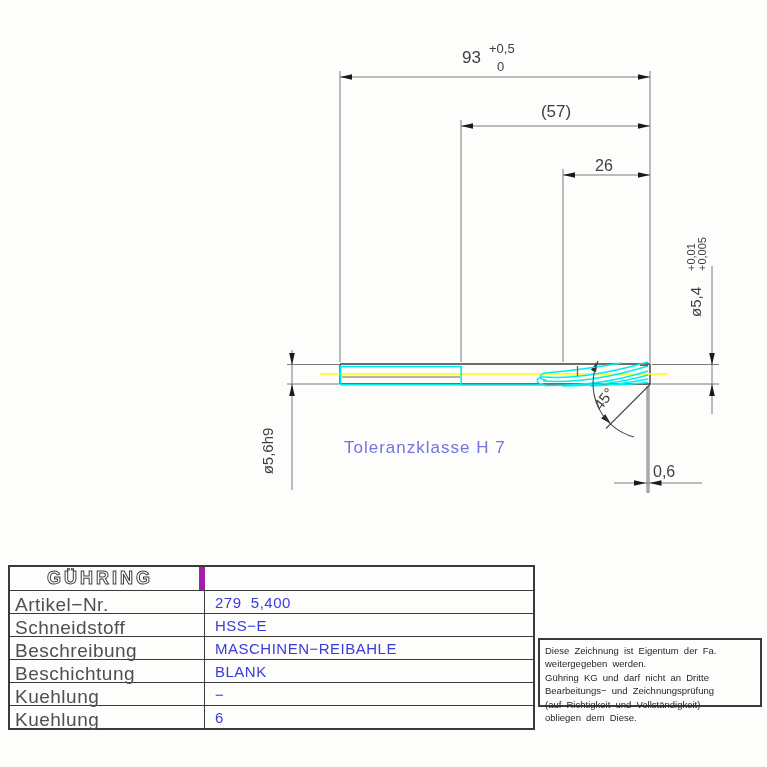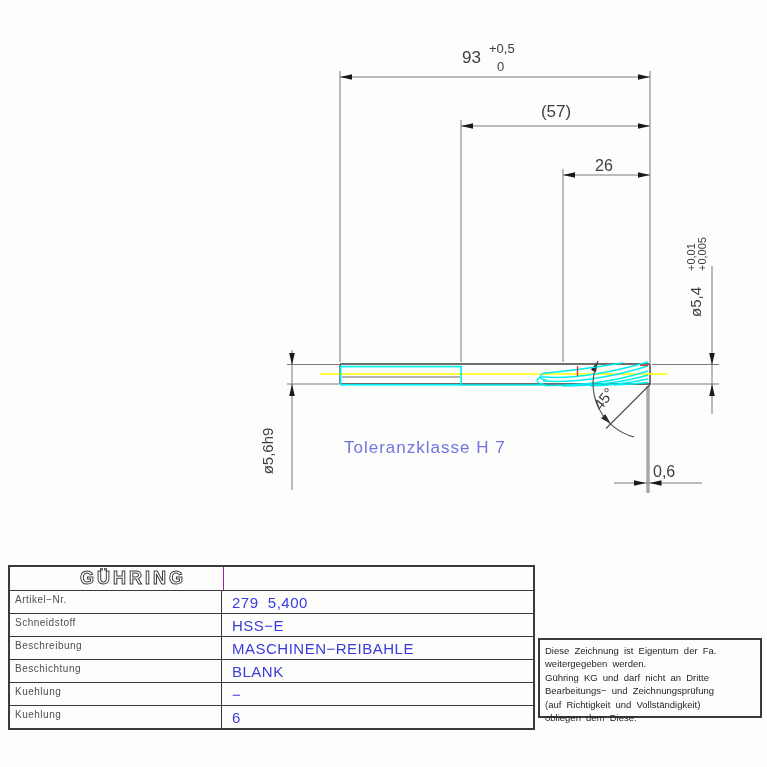--- a/index.html
+++ b/index.html
@@ -5,28 +5,28 @@
   html,body{margin:0;padding:0;background:#fdfdfc;width:767px;height:767px;overflow:hidden;}
   .canvas{position:relative;width:767px;height:767px;font-family:"Liberation Sans",sans-serif;}
   svg{position:absolute;left:0;top:0;}
   .dimtext{fill:#3f3f3f;font-family:"Liberation Sans",sans-serif;}
   .toltext{fill:#3f3f3f;font-family:"Liberation Sans",sans-serif;}
 
   
   .info-table{position:absolute;left:8px;top:565px;width:527px;border:2px solid #3a3a3a;background:#fdfdfc;box-sizing:border-box;}
   .tbl-row{display:flex;height:23px;border-top:1px solid #3a3a3a;box-sizing:border-box;}
   .tbl-row.logo-row{height:23px;border-top:none;}
-  .cell-label{width:212px;box-sizing:border-box;border-right:1px solid #3a3a3a;
-              padding:3px 0 0 5px;font-size:10px;color:#4f4f4f;letter-spacing:0.5px;}
+  .cell-label{width:195px;box-sizing:border-box;border-right:1px solid #3a3a3a;
+              padding:3px 0 0 5px;font-size:19px;color:#4f4f4f;letter-spacing:0.5px;}
   .cell-value{flex:1;padding:3px 0 0 10px;font-size:15px;color:#3b3bdb;letter-spacing:0.5px;white-space:pre;}
-  .logo-cell{width:214px;box-sizing:border-box;border-right:1px solid #a21caf;display:flex;align-items:center;justify-content:flex-end;}
+  .logo-cell{width:195px;box-sizing:border-box;border-right:6px solid #a21caf;display:flex;align-items:center;justify-content:flex-start;}
   .logo-cell svg{position:static;}
 
   
-  .disclaimer{position:absolute;left:538px;top:638px;width:224px;height:80px;border:2px solid #3a3a3a;
+  .disclaimer{position:absolute;left:538px;top:638px;width:224px;height:69px;border:2px solid #3a3a3a;
               box-sizing:border-box;padding:4px 4px 0 5px;font-size:9.5px;line-height:13.4px;
               color:#262626;word-spacing:2.5px;background:#fdfdfc;}
   .disclaimer div{white-space:nowrap;}
 </style>
 </head>
 <body>
 
 <div class="canvas">
 
   <svg width="767" height="767" viewBox="0 0 767 767">

